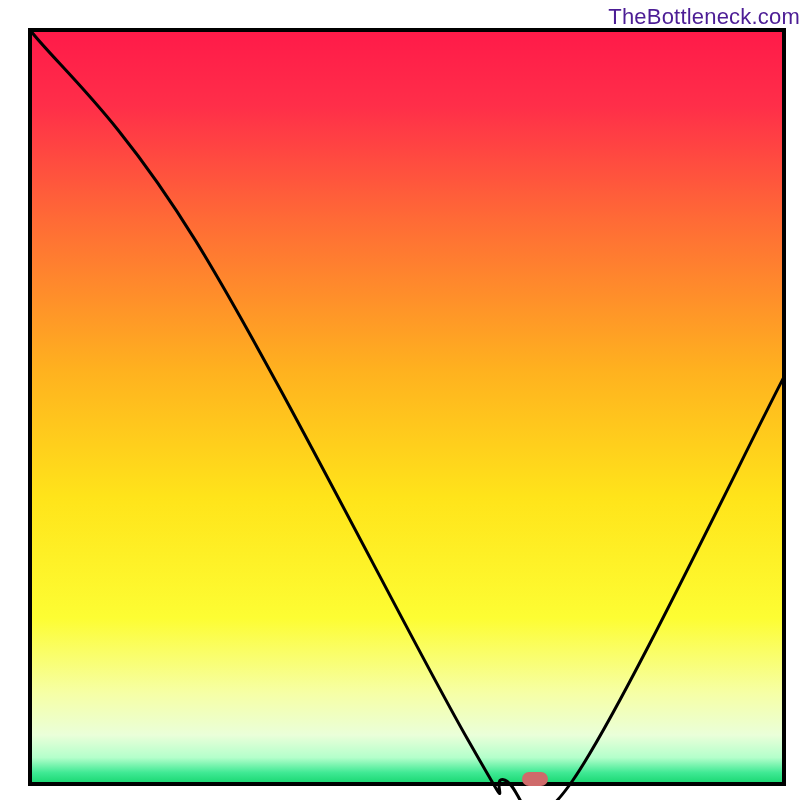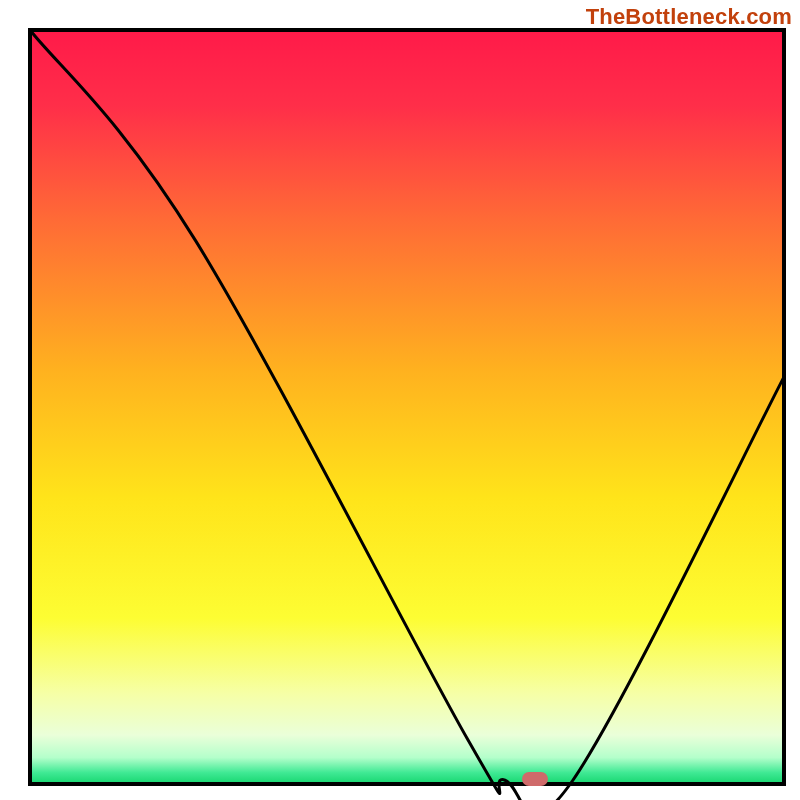--- a/index.html
+++ b/index.html
@@ -11,24 +11,24 @@
     font-family: Arial, Helvetica, sans-serif;
   }
   .container {
     position: relative;
     width: 800px;
     height: 800px;
   }
   .watermark {
     position: absolute;
     top: 4px;
-    right: 8px;
+    right: 0;
     font-size: 22px;
-    font-weight: 700;
-    color: #c2410c;
+    font-weight: 400;
+    color: #4c1d95;
     letter-spacing: 0.2px;
     z-index: 10;
   }
   svg.chart {
     position: absolute;
     top: 0;
     left: 0;
     width: 800px;
     height: 800px;
   }

